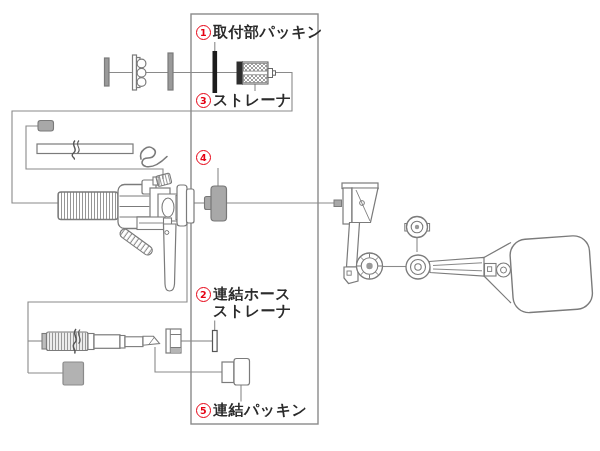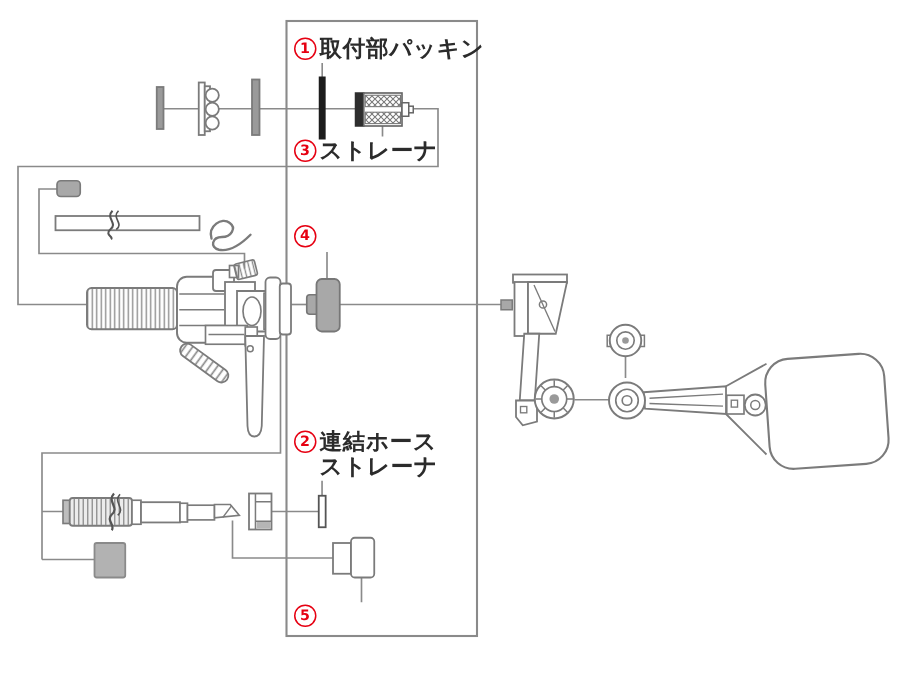--- a/index.html
+++ b/index.html
@@ -221,15 +221,16 @@
   <div class="part-label" style="left:196px;top:286px;">
     <span class="num-badge">2</span>
     <span class="lbl-lines">
       <span>連結ホース</span>
       <span>ストレーナ</span>
     </span>
   </div>
 
   <div class="part-label" style="left:196px;top:402px;">
     <span class="num-badge">5</span>
+    <span>連結パッキン</span>
   </div>
 
 </div>
 
 </body></html>

